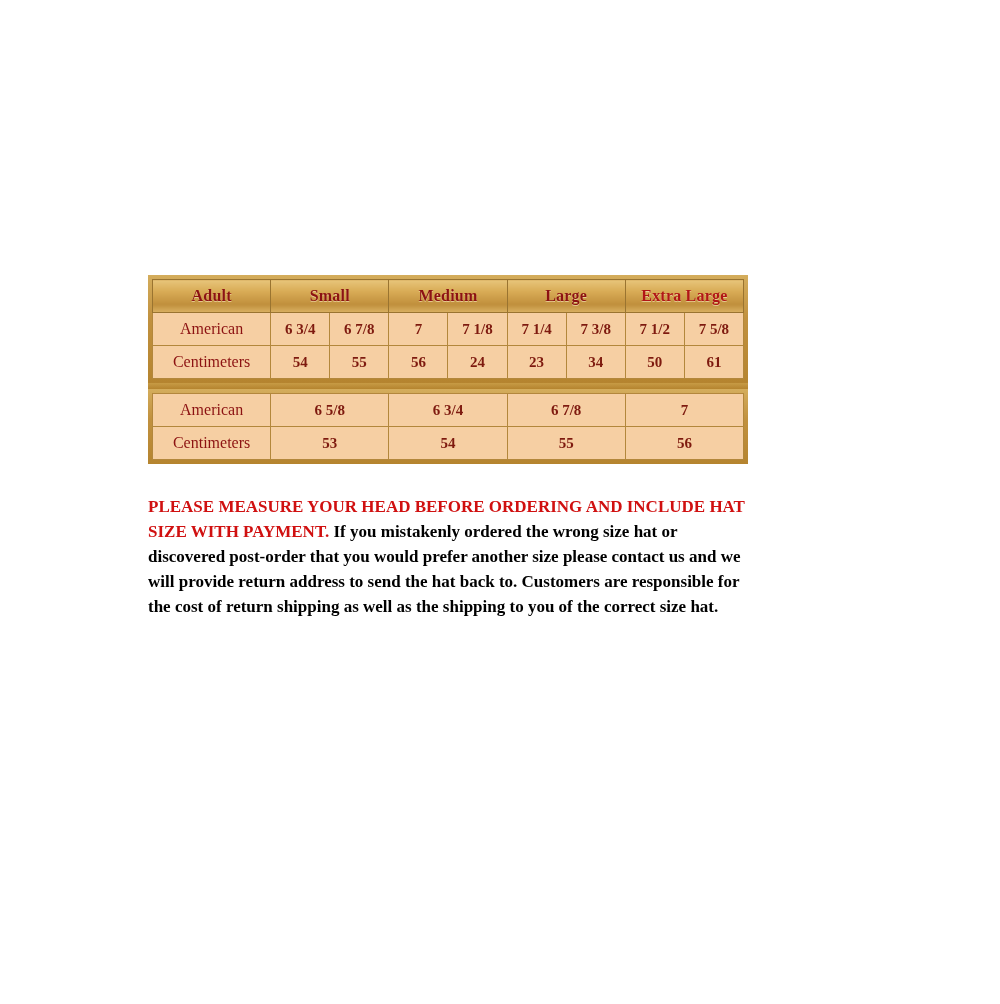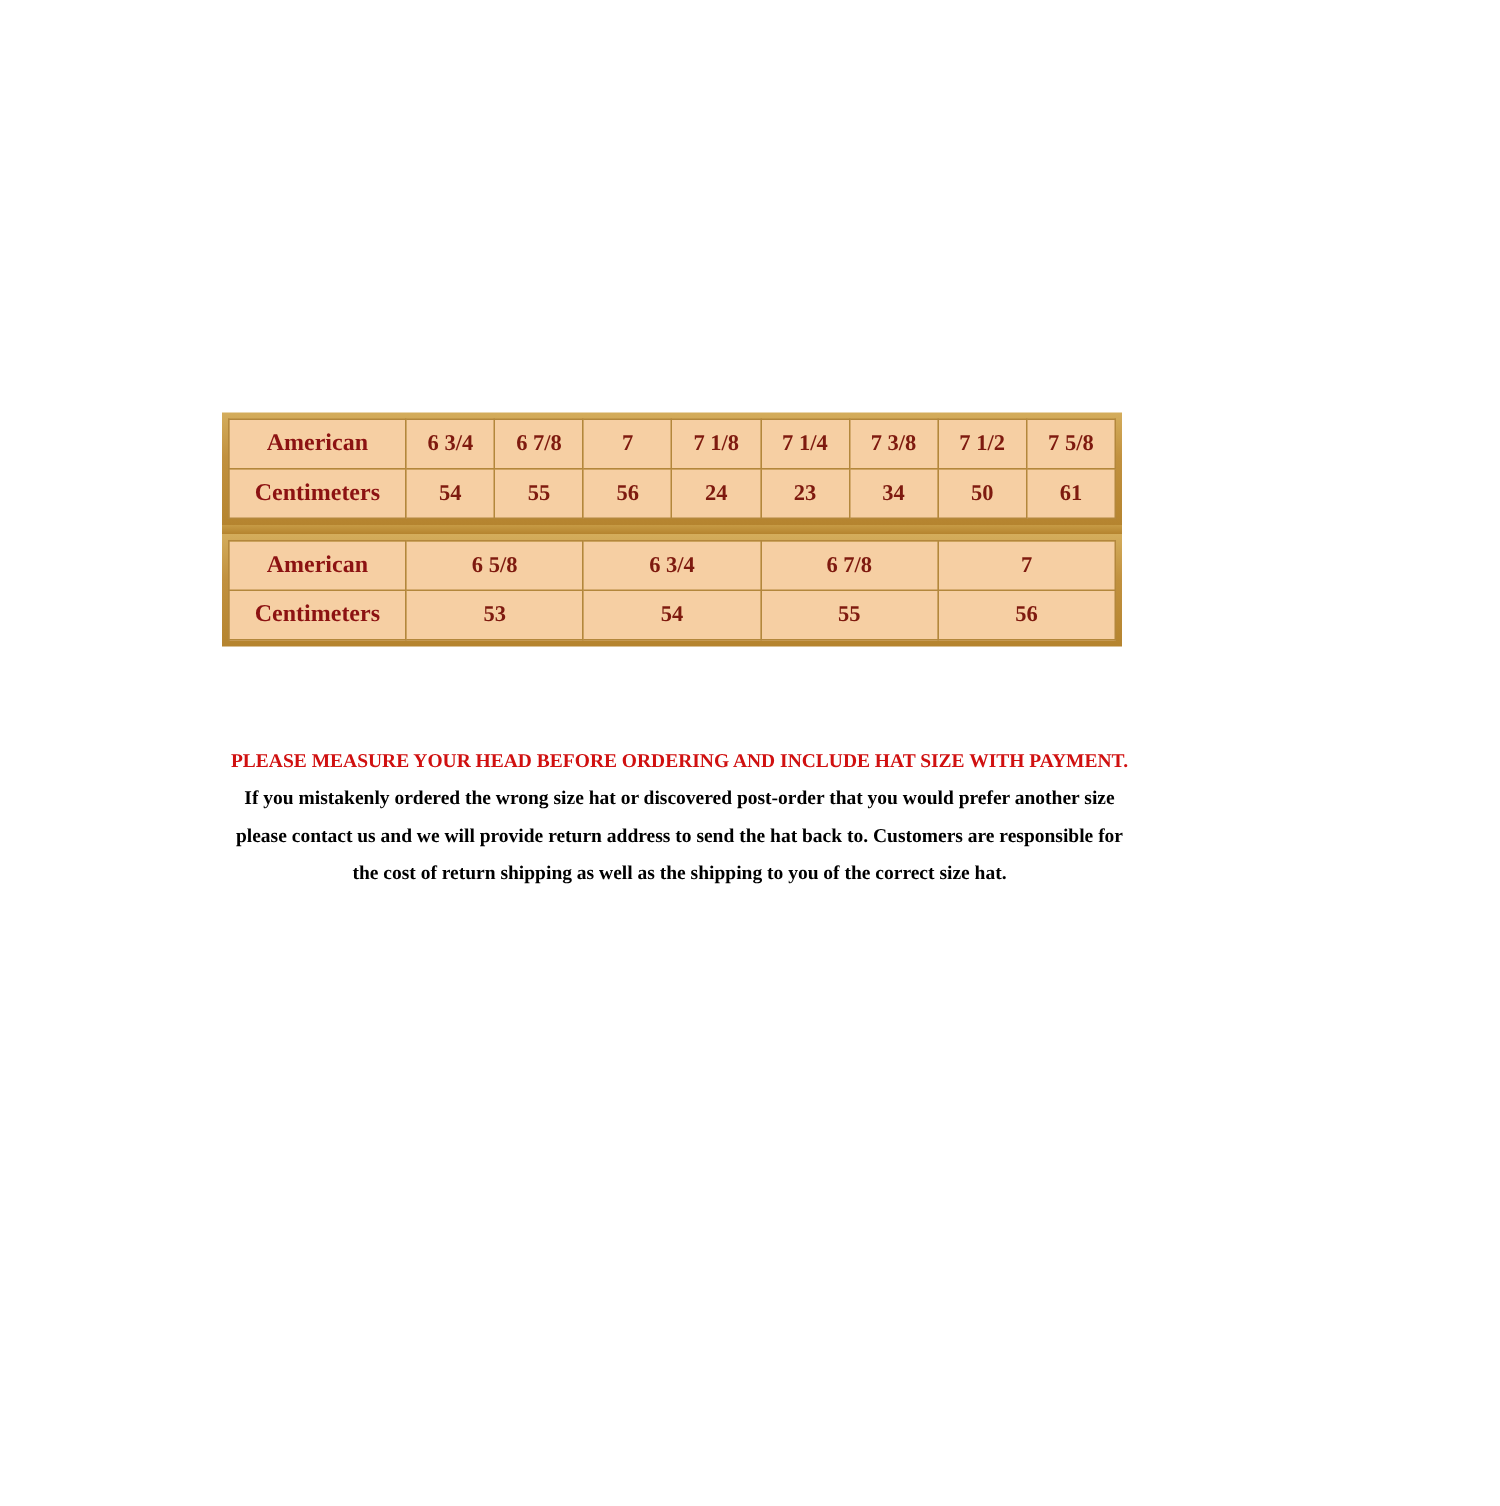--- a/index.html
+++ b/index.html
@@ -48,21 +48,21 @@
   .bodyrow td {
     height: 30px;
     text-align: center;
     vertical-align: middle;
     font-size: 15px;
     color: #8c1212;
     background: #f6cfa3;
     border: 1px solid #b3873c;
   }
   .bodyrow td.rowlabel {
-    font-weight: bold;
+    font-weight: normal;
     font-size: 16px;
     background: #f6cfa3;
   }
   .bodyrow td.val {
     color: #7e1a0f;
     font-weight: bold;
   }
   .tbl-outer {
     background: linear-gradient(180deg,#d4ad5c 0%, #c1913f 40%, #b5842f 100%);
     padding: 4px 4px 4px 4px;
@@ -74,25 +74,24 @@
     background: linear-gradient(180deg,#c79b45 0%, #b5842f 100%);
   }
 
   
   #notice {
     position: absolute;
     left: 148px;
     top: 494px;
     width: 610px;
     font-family: "Liberation Serif", serif;
-    font-size: 13px;
+    font-size: 17px;
     line-height: 25px;
     font-weight: bold;
     color: #000000;
-    text-align: center;
   }
   #notice .warn {
     color: #d01010;
   }
 </style>
 </head>
 <body>
 
 <div id="page">
 
@@ -105,20 +104,27 @@
           <col style="width:10%">
             <col style="width:10%">
           <col style="width:10%">
             <col style="width:10%">
           <col style="width:10%">
             <col style="width:10%">
           <col style="width:10%">
             <col style="width:10%">
         </colgroup>
         <tbody>
+            <tr class="headrow">
+          <td>Adult</td>
+          <td colspan="2">Small</td>
+          <td colspan="2">Medium</td>
+          <td colspan="2">Large</td>
+          <td colspan="2" class="extra">Extra Large</td>
+        </tr>
         <tr class="bodyrow">
           <td class="rowlabel">American</td>
           <td class="val">6 3/4</td>
           <td class="val">6 7/8</td>
           <td class="val">7</td>
           <td class="val">7 1/8</td>
           <td class="val">7 1/4</td>
           <td class="val">7 3/8</td>
           <td class="val">7 1/2</td>
           <td class="val">7 5/8</td>

